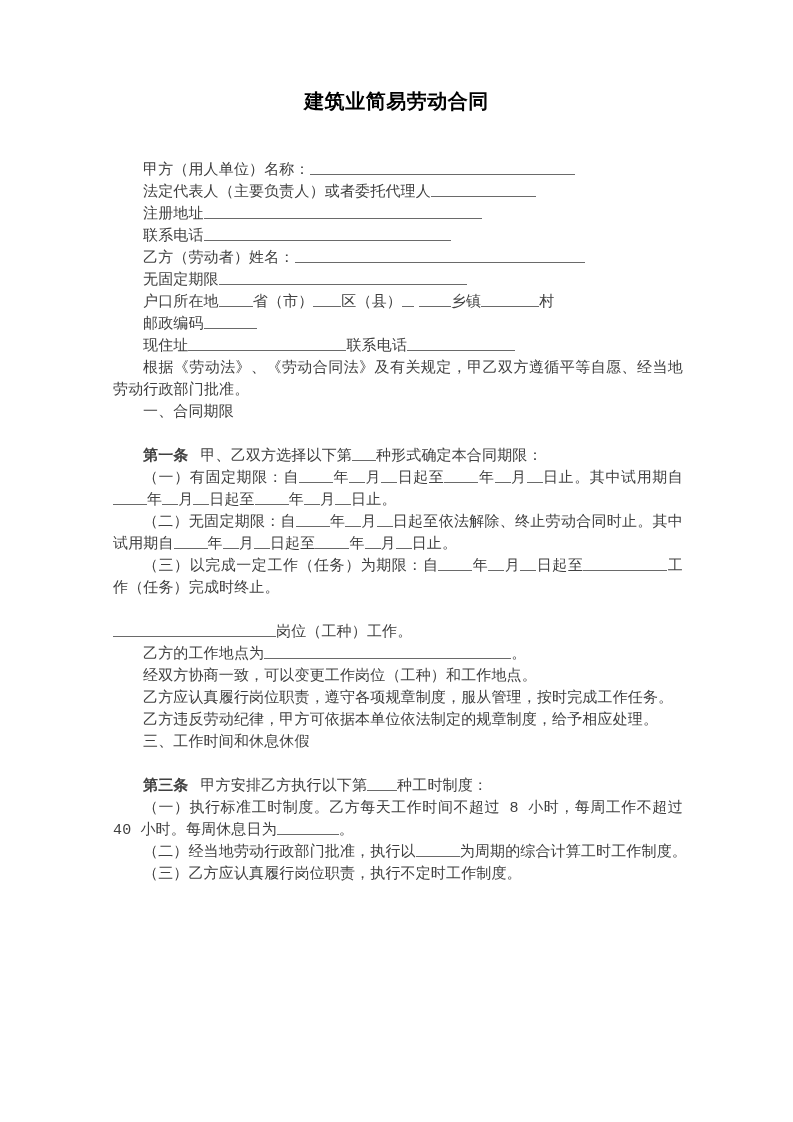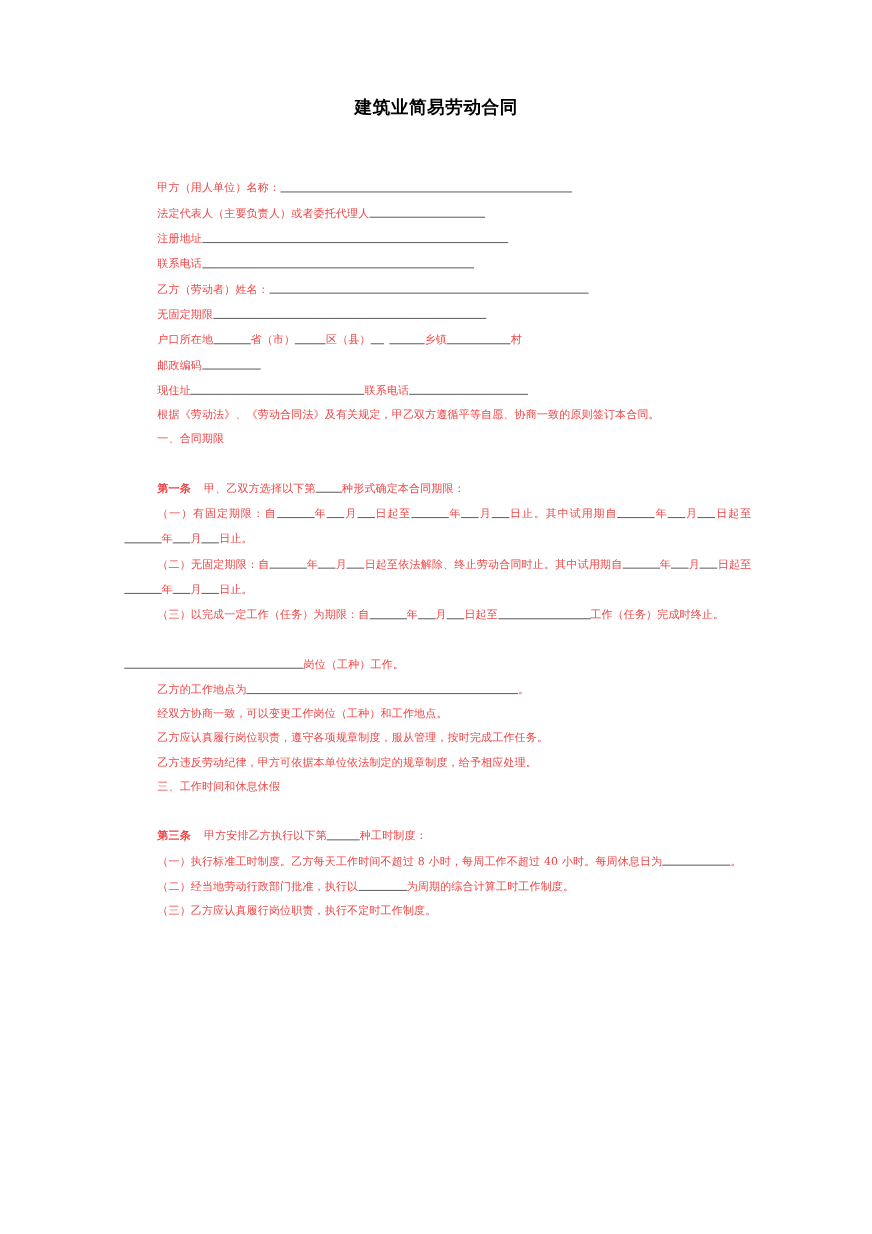--- a/index.html
+++ b/index.html
@@ -22,37 +22,38 @@
     width: 793px;
     height: 1122px;
     background: #ffffff;
   }
   .doc-title {
     position: absolute;
     left: 0;
     top: 88px;
     width: 793px;
     text-align: center;
-    font-size: 16px;
+    font-size: 20px;
     font-weight: bold;
     letter-spacing: 0.5px;
     color: #000000;
   }
   .body-block {
     position: absolute;
     left: 113px;
     top: 160px;
     width: 570px;
   }
   .ln {
-    font-size: 10px;
+    font-size: 15px;
     line-height: 22px;
-    color: #ef4444;
+    color: #404040;
     white-space: nowrap;
     letter-spacing: 0.15px;
+    font-family: Liberation Mono, monospace;
   }
   .ln.wrapline {
     white-space: normal;
     line-height: 22px;
   }
   .ind1 { padding-left: 30px; }
   .ind0 { padding-left: 0; }
   .gap { height: 22px; }
   .bold { font-weight: bold; }
   .u {
@@ -88,21 +89,21 @@
     <div class="ln ind1"><span>乙方（劳动者）姓名：</span><span class="u" style="width:290px"></span></div>
 
     <div class="ln ind1"><span>无固定期限</span><span class="u" style="width:248px"></span></div>
 
     <div class="ln ind1"><span>户口所在地</span><span class="u" style="width:34px"></span><span>省（市）</span><span class="u" style="width:28px"></span><span>区（县）</span><span class="u" style="width:12px"></span><span class="sp" style="width:5px"></span><span class="u" style="width:32px"></span><span>乡镇</span><span class="u" style="width:58px"></span><span>村</span></div>
 
     <div class="ln ind1"><span>邮政编码</span><span class="u" style="width:53px"></span></div>
 
     <div class="ln ind1"><span>现住址</span><span class="u" style="width:158px"></span><span>联系电话</span><span class="u" style="width:108px"></span></div>
 
-    <div class="ln wrapline just" style="text-indent:30px"><span>根据《劳动法》、《劳动合同法》及有关规定，甲乙双方遵循平等自愿、协商一致的原则签订本合同。</span></div>
+    <div class="ln wrapline just" style="text-indent:30px"><span>根据《劳动法》、《劳动合同法》及有关规定，甲乙双方遵循平等自愿、经当地劳动行政部门批准。</span></div>
 
     <div class="ln ind1">一、合同期限</div>
 
     <div class="gap"></div>
 
     <div class="ln ind1"><span class="bold">第一条</span><span class="sp" style="width:12px"></span><span>甲、乙双方选择以下第</span><span class="u" style="width:24px"></span><span>种形式确定本合同期限：</span></div>
 
     <div class="ln wrapline just" style="text-indent:30px"><span>（一）有固定期限：自</span><span class="u" style="width:34px"></span><span>年</span><span class="u" style="width:16px"></span><span>月</span><span class="u" style="width:16px"></span><span>日起至</span><span class="u" style="width:34px"></span><span>年</span><span class="u" style="width:16px"></span><span>月</span><span class="u" style="width:16px"></span><span>日止。其中试用期自</span><span class="u" style="width:34px"></span><span>年</span><span class="u" style="width:16px"></span><span>月</span><span class="u" style="width:16px"></span><span>日起至</span><span class="u" style="width:34px"></span><span>年</span><span class="u" style="width:16px"></span><span>月</span><span class="u" style="width:16px"></span><span>日止。</span></div>
 
     <div class="ln wrapline just" style="text-indent:30px"><span>（二）无固定期限：自</span><span class="u" style="width:34px"></span><span>年</span><span class="u" style="width:16px"></span><span>月</span><span class="u" style="width:16px"></span><span>日起至依法解除、终止劳动合同时止。其中试用期自</span><span class="u" style="width:34px"></span><span>年</span><span class="u" style="width:16px"></span><span>月</span><span class="u" style="width:16px"></span><span>日起至</span><span class="u" style="width:34px"></span><span>年</span><span class="u" style="width:16px"></span><span>月</span><span class="u" style="width:16px"></span><span>日止。</span></div>

